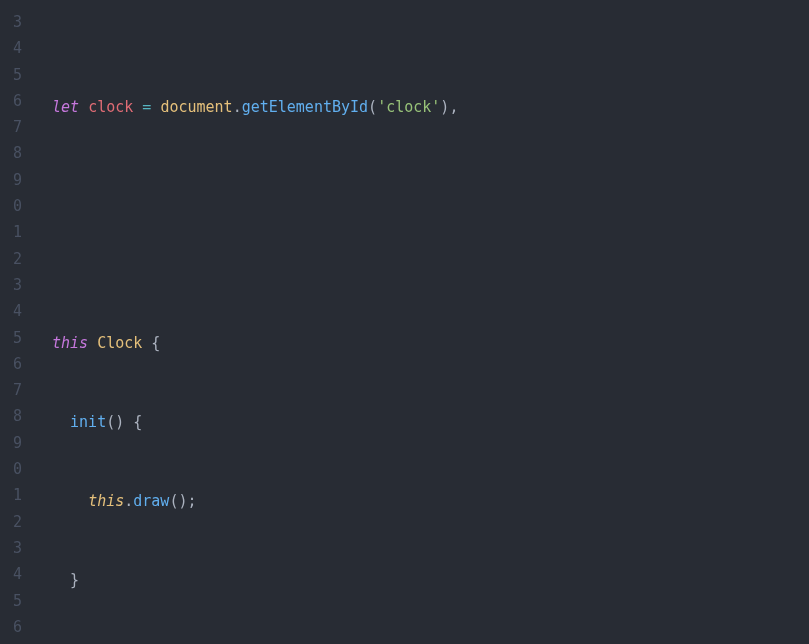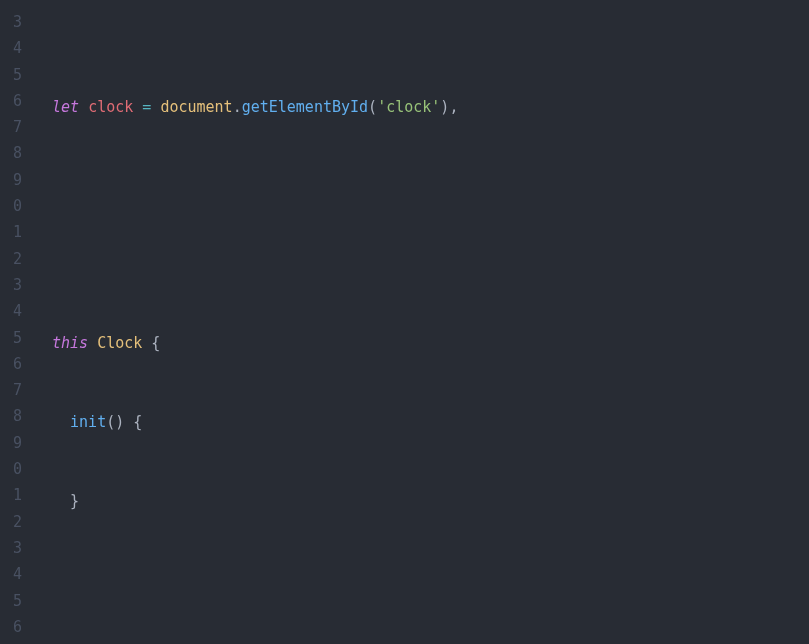--- a/index.html
+++ b/index.html
@@ -76,20 +76,21 @@
     <div>5</div>
     <div>6</div>
   </div>
 
   <div class="code">
     <div class="line"><span class="kw">let</span> <span class="prop">clock</span> <span class="op">=</span> <span class="var">document</span><span class="punct">.</span><span class="fn">getElementById</span><span class="punct">(</span><span class="str">'clock'</span><span class="punct">)</span><span class="punct">,</span></div>
     <div class="line"></div>
     <div class="line"></div>
     <div class="line"><span class="kw">this</span> <span class="obj">Clock</span> <span class="punct">{</span></div>
     <div class="line">  <span class="fn">init</span><span class="punct">(</span><span class="punct">)</span> <span class="punct">{</span></div>
+    <div class="line">    <span class="this">this</span><span class="punct">.</span><span class="fn">draw</span><span class="punct">(</span><span class="punct">)</span><span class="punct">;</span></div>
     <div class="line">  <span class="punct">}</span></div>
     
     
     
     
     
     
     
     
     

